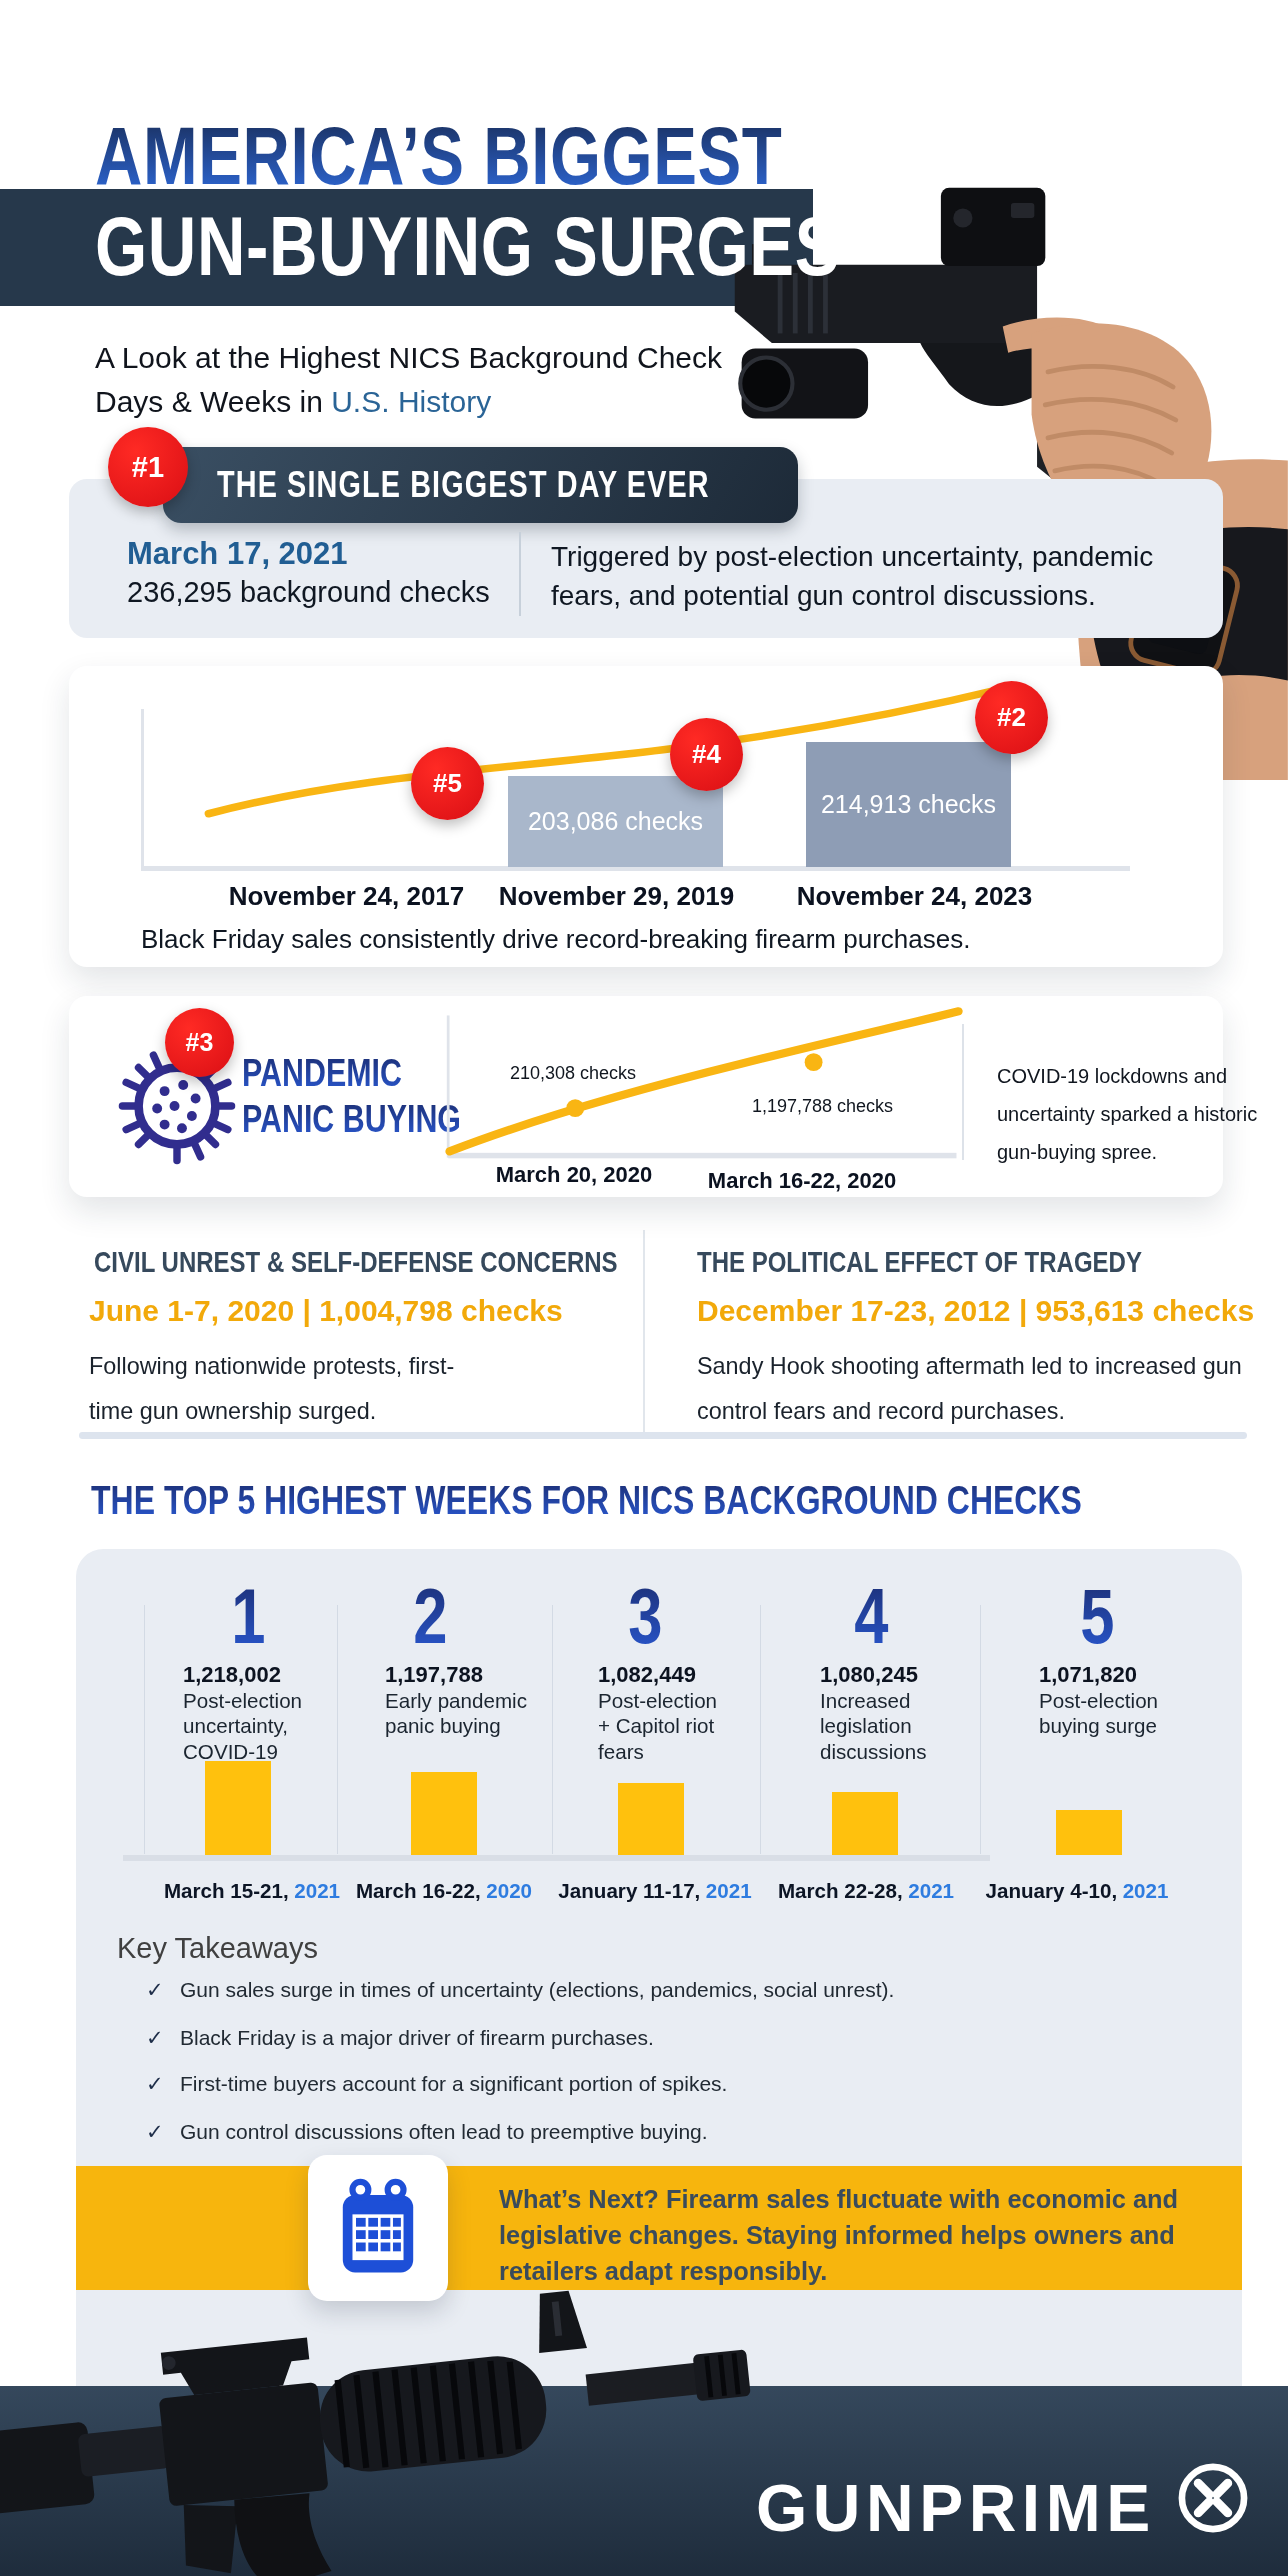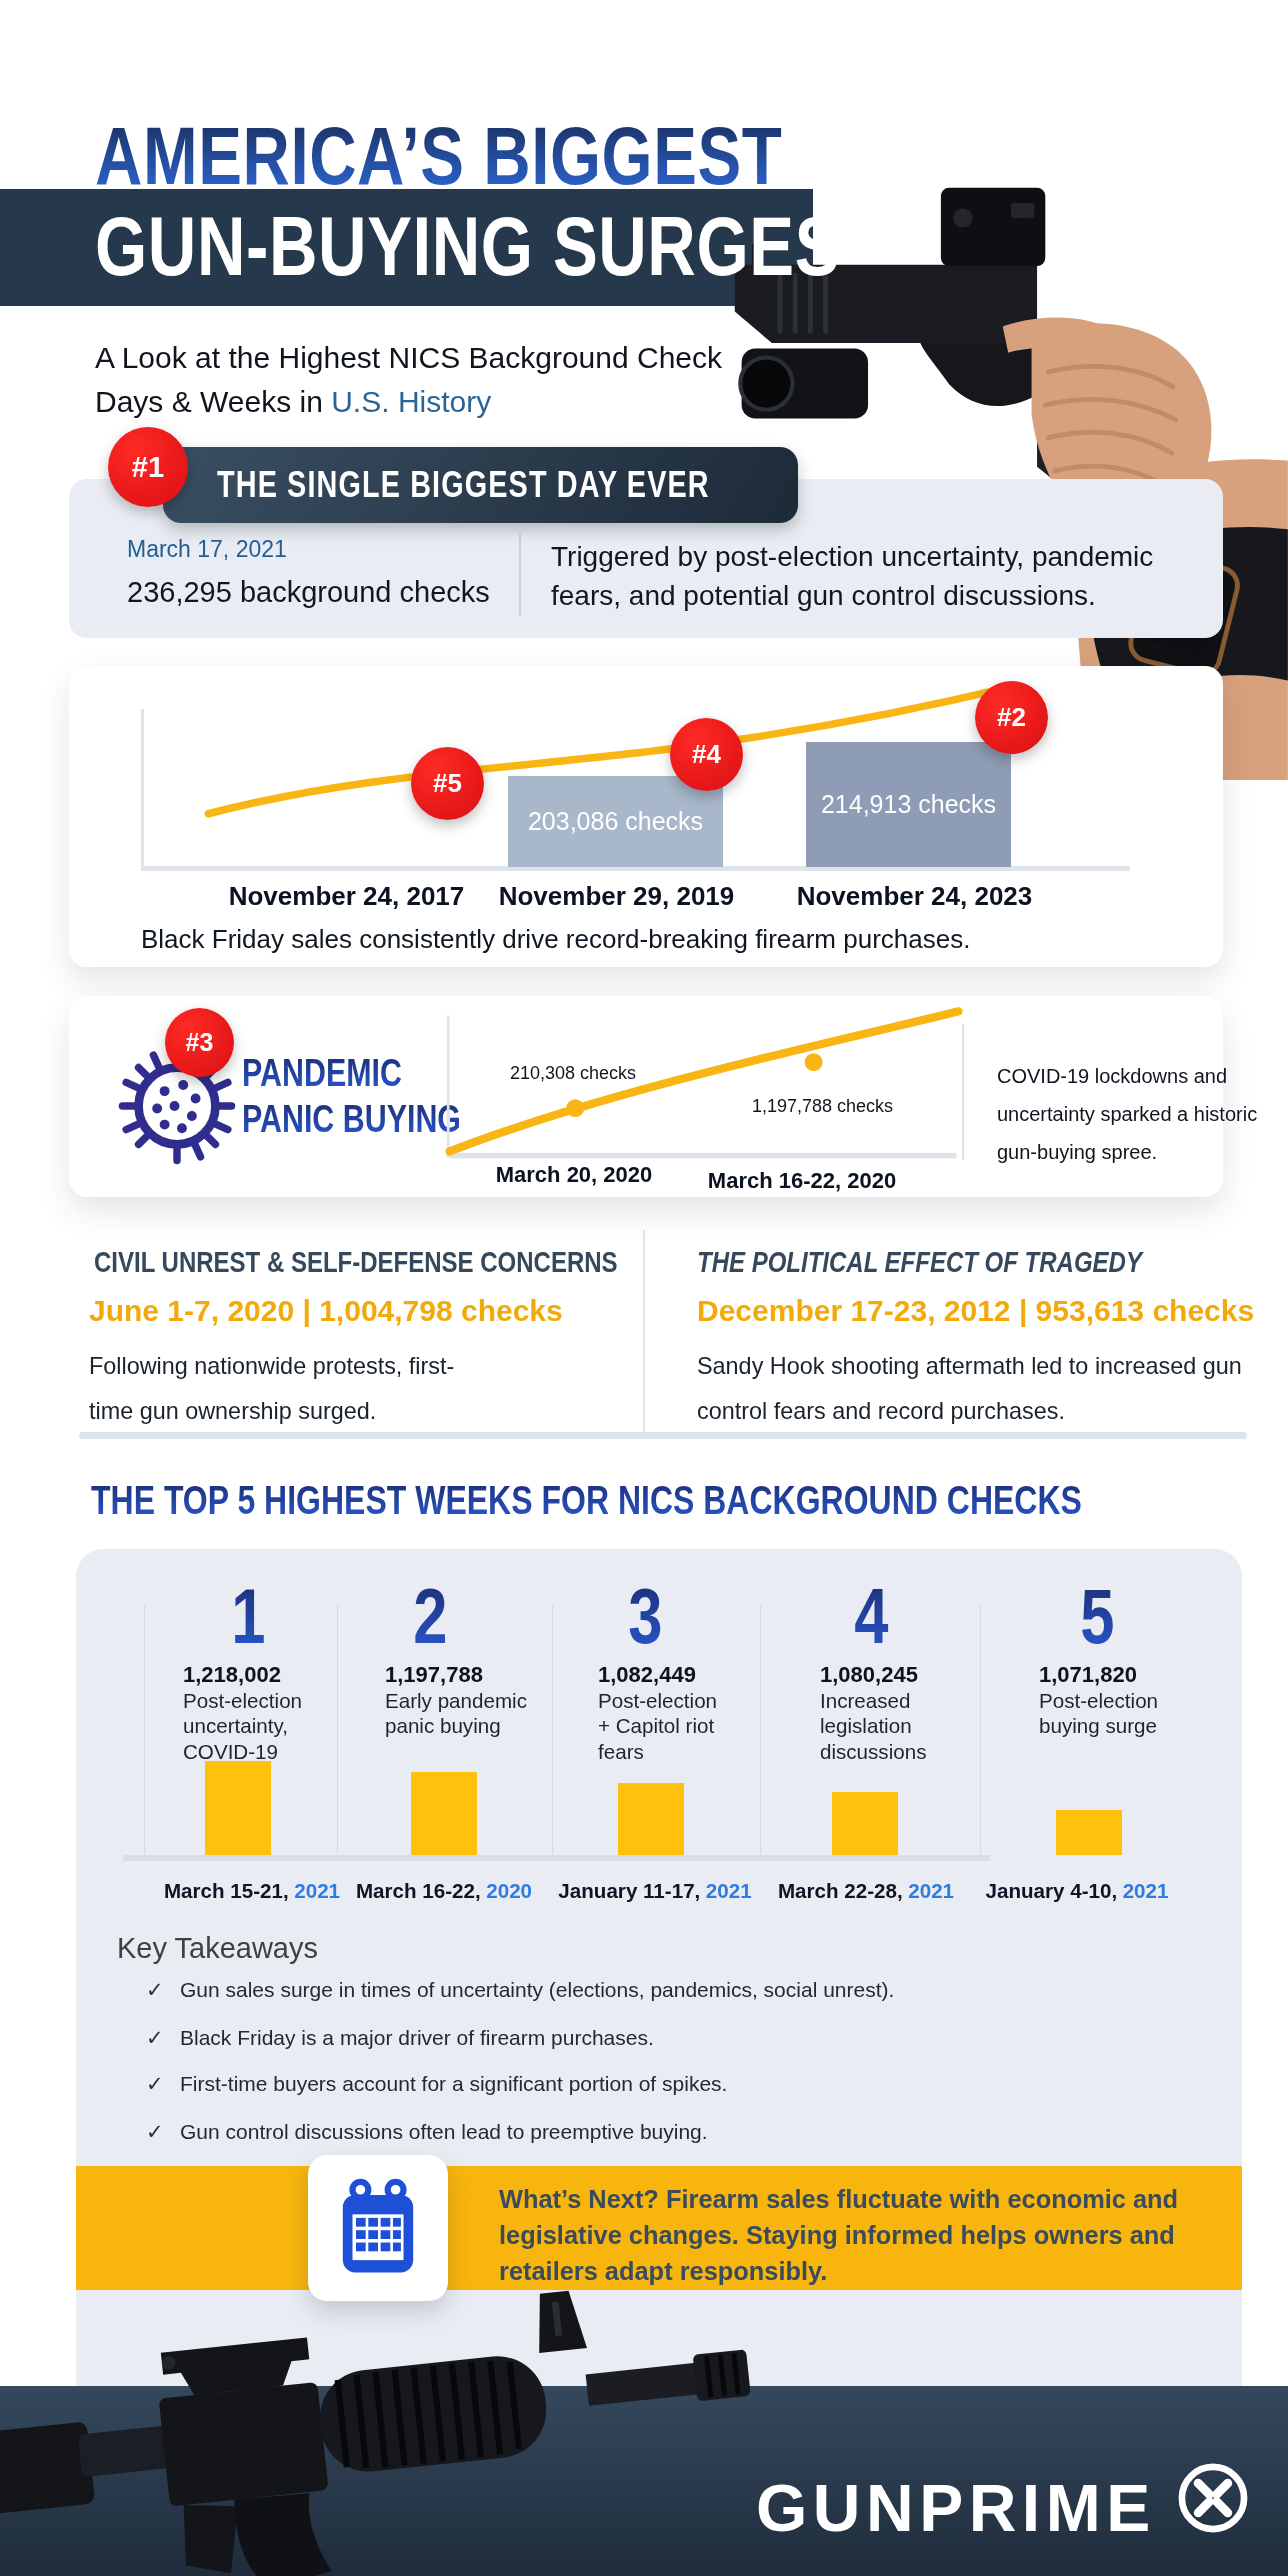--- a/index.html
+++ b/index.html
@@ -25,21 +25,21 @@
   
   .badge{border-radius:50%;background:radial-gradient(circle at 35% 30%,#ff2a24,#d90e14);
          color:#fff;font-weight:bold;display:flex;align-items:center;justify-content:center;
          box-shadow:0 5.5px 12.4px rgba(0,0,0,.25);z-index:6;}
   .b1{left:108px;top:427px;width:80px;height:80px;font-size:29px;}
   .pill{left:163px;top:447px;width:635px;height:76px;background:linear-gradient(120deg,#3a4f63,#1d2a38);
         border-radius:6.9px 18px 18px 18px;z-index:5;display:flex;align-items:center;box-shadow:0 6.9px 15px rgba(20,30,45,.25);}
   .pill-label{color:#fff;font-size:36px;font-weight:bold;margin-left:54px;letter-spacing:1.4px;}
   .card{background:#e9edf3;border-radius:18px;}
   .card1{left:69px;top:479px;width:1154px;height:159px;z-index:4;}
-  .sbd-date{left:127px;top:536px;font-size:23px;font-weight:normal;color:#215e93;z-index:5;}
+  .sbd-date{left:127px;top:536px;font-size:31px;font-weight:bold;color:#215e93;z-index:5;}
   .sbd-value{left:127px;top:576px;font-size:29px;color:#0f1722;z-index:5;}
   .vdiv{background:#c7d0da;width:2.1px;z-index:5;}
   .sbd-desc{left:551px;top:537px;font-size:28px;line-height:39px;color:#0f1722;z-index:5;}
 
   
   .bf-card{left:69px;top:666px;width:1154px;height:301px;background:#fff;border-radius:18px;
            box-shadow:0 13.7px 31px rgba(25,40,60,.12);z-index:4;}
   .bf-axis-y{left:141px;top:709px;width:2.7px;height:159px;background:#dfe3ea;z-index:5;}
   .bf-axis-x{left:141px;top:866px;width:989px;height:4.8px;background:#dfe3ea;z-index:5;}
   .bf-bar{z-index:5;display:flex;align-items:center;justify-content:center;}
@@ -249,21 +249,21 @@
   </div>
 
   <div class="abs ev-head" style="left:94px;top:1245px;">
     <span class="cond">CIVIL UNREST &amp; SELF-DEFENSE CONCERNS</span>
   </div>
   <div class="abs ev-stat nowrap" style="left:89px;top:1294px;">June 1-7, 2020 | 1,004,798 checks</div>
   <div class="abs ev-body" style="left:89px;top:1344px;">
     <div class="nowrap">Following nationwide protests, first-</div>
     <div class="nowrap">time gun ownership surged.</div>
   </div>
-  <div class="abs ev-head" style="left:697px;top:1245px;font-style:italic;">
+  <div class="abs ev-head" style="left:697px;top:1245px;">
     <span class="cond">THE POLITICAL EFFECT OF TRAGEDY</span>
   </div>
   <div class="abs ev-stat nowrap" style="left:697px;top:1294px;">December 17-23, 2012 | 953,613 checks</div>
   <div class="abs ev-body" style="left:697px;top:1344px;">
     <div class="nowrap">Sandy Hook shooting aftermath led to increased gun</div>
     <div class="nowrap">control fears and record purchases.</div>
   </div>
   <div class="abs ev-vdiv"></div>
   <div class="abs ev-hdiv"></div>
 

